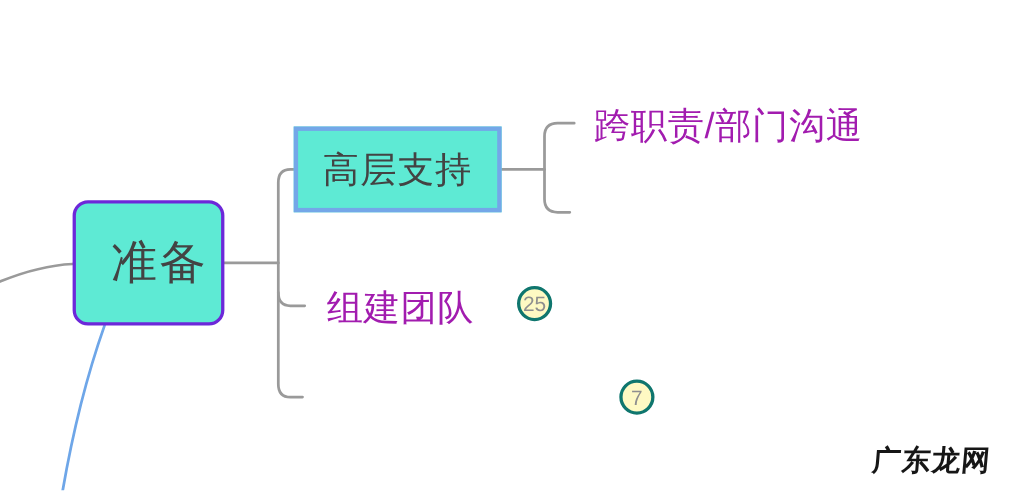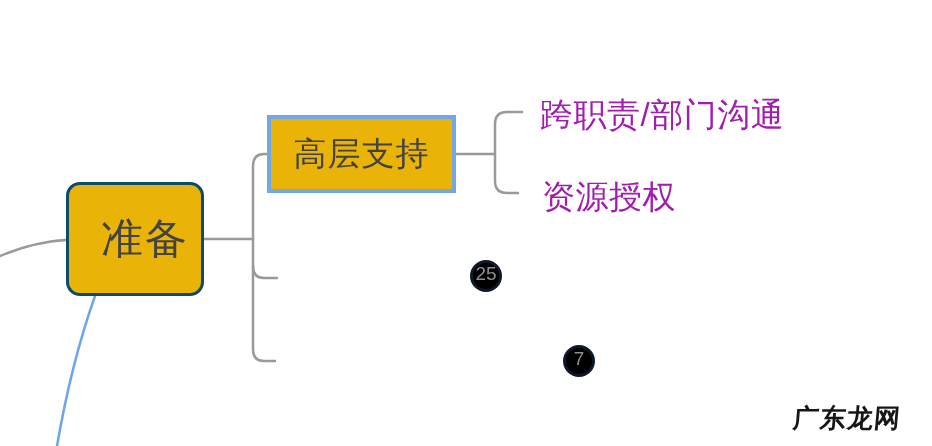--- a/index.html
+++ b/index.html
@@ -11,28 +11,28 @@
     font-family:"Liberation Sans","DejaVu Sans",sans-serif;
   }
   .connectors{position:absolute;left:0;top:0;width:932px;height:446px;}
   .connectors path{fill:none;stroke-linecap:round;}
   .gray-line{stroke:#9a9a9a;stroke-width:2.5;}
   .blue-line{stroke:#6ea6e8;stroke-width:2.5;}
 
   .node{
     position:absolute;
     display:flex;align-items:center;justify-content:center;
-    background:#eab308;
+    background:#5eead4;
     color:#434343;
     box-sizing:border-box;
     cursor:default;
   }
   .root-node{
     left:66px;top:182px;width:138px;height:114px;
-    border:3px solid #0c4a6e;border-radius:14px;
+    border:3px solid #6d28d9;border-radius:14px;
     font-size:42px;letter-spacing:2px;padding-left:20px;
   }
   .selected-node{
     left:267px;top:115px;width:189px;height:78px;
     border:4px solid #74a7e8;border-radius:0;
     font-size:33px;letter-spacing:1px;
   }
   .topic-label{
     position:absolute;
     transform:translateY(-50%);
@@ -40,24 +40,24 @@
     white-space:nowrap;letter-spacing:0.5px;
   }
   .label-child-1{left:540px;top:115px;}
   .label-child-2{left:542px;top:197px;}
   .label-branch-2{left:297px;top:280px;}
   .label-branch-3{left:295px;top:364px;}
 
   .badge{
     position:absolute;
     width:32px;height:32px;
-    border:3px solid #0f172a;border-radius:50%;
+    border:3px solid #0f766e;border-radius:50%;
     box-sizing:border-box;
-    display:flex;align-items:flex-start;justify-content:center;
-    font-size:19px;color:#8f8f8f;background:#000000;
+    display:flex;align-items:flex-end;justify-content:center;
+    font-size:19px;color:#8f8f8f;background:#fef9c3;
   }
   .badge-25{left:470px;top:260px;}
   .badge-7{left:563px;top:345px;}
 
   .watermark{
     position:absolute;
     left:793px;top:401px;
     font-size:26px;font-weight:900;
     color:#161616;
     letter-spacing:1px;
@@ -88,22 +88,22 @@
   <div class="node root-node">
     <span>准备</span>
   </div>
 
   <div class="node selected-node">
     <span>高层支持</span>
   </div>
 
   <div class="topic-label label-child-1">跨职责/部门沟通</div>
 
-  <div class="topic-label label-child-2">资源授权</div>
 
+  <div class="topic-label label-branch-2">组建团队</div>
 
   <div class="badge badge-25">
     <span>25</span>
   </div>
 
 
   <div class="badge badge-7">
     <span>7</span>
   </div>
 

